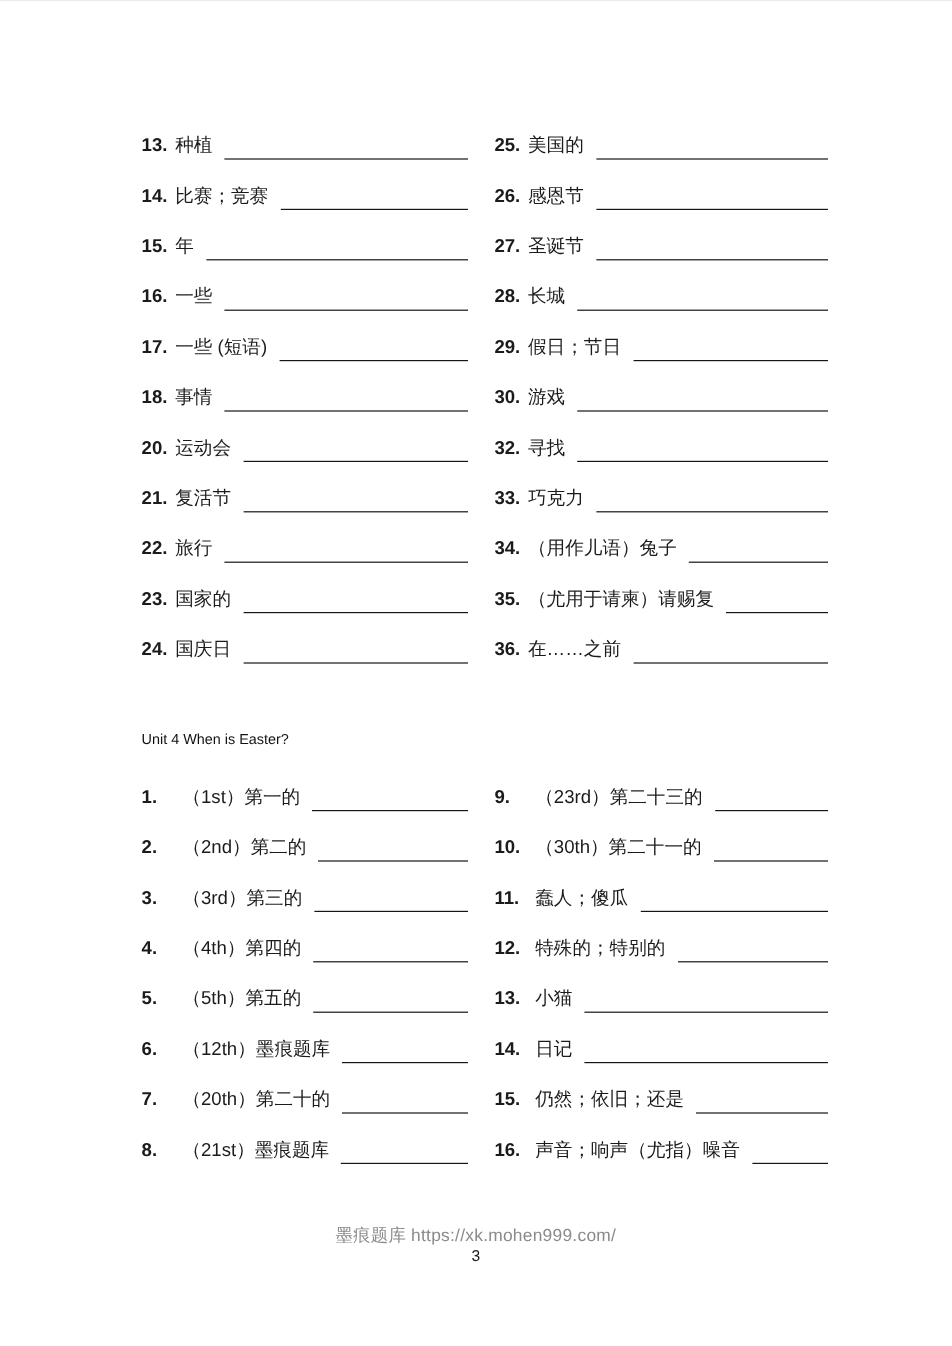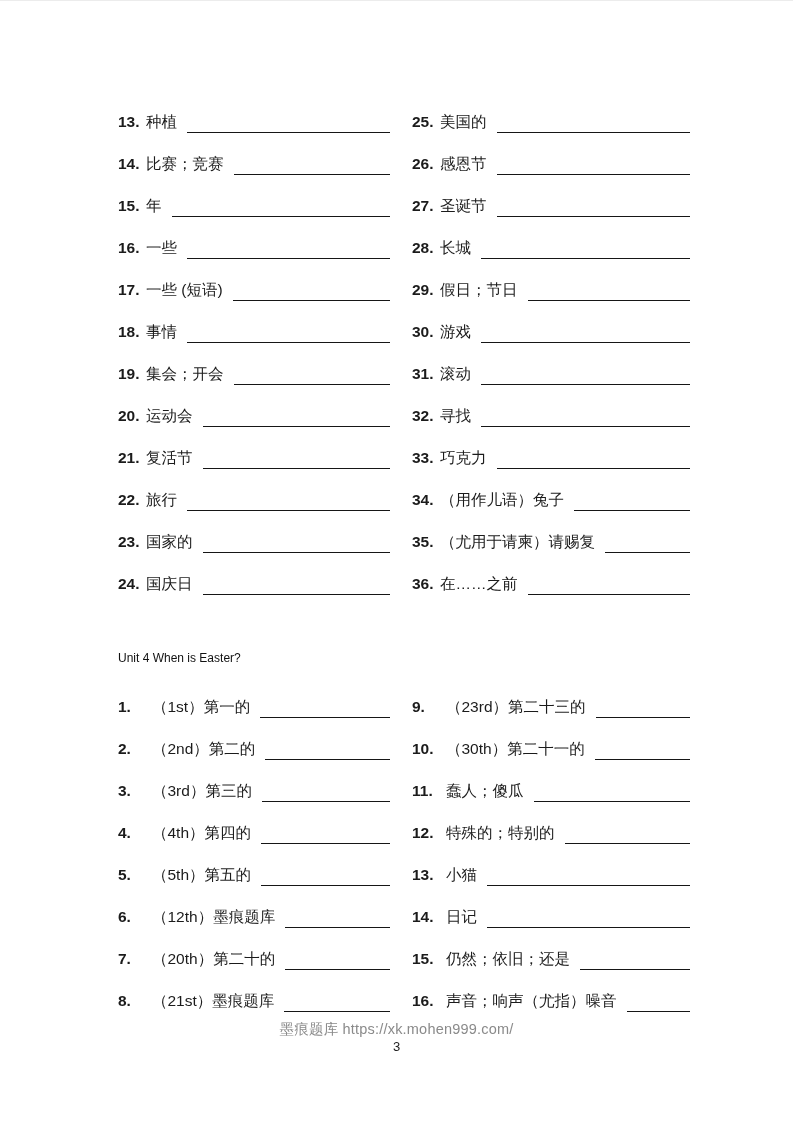--- a/index.html
+++ b/index.html
@@ -120,25 +120,20 @@
     <span class="num">17.</span>
     <span class="label">一些 (短语)</span>
     <span class="blank"></span>
   </div>
           <div class="row">
     <span class="num">18.</span>
     <span class="label">事情</span>
     <span class="blank"></span>
   </div>
           <div class="row">
-    <span class="num">19.</span>
-    <span class="label">集会；开会</span>
-    <span class="blank"></span>
-  </div>
-          <div class="row">
     <span class="num">20.</span>
     <span class="label">运动会</span>
     <span class="blank"></span>
   </div>
           <div class="row">
     <span class="num">21.</span>
     <span class="label">复活节</span>
     <span class="blank"></span>
   </div>
           <div class="row">
@@ -182,25 +177,20 @@
     <span class="num">29.</span>
     <span class="label">假日；节日</span>
     <span class="blank"></span>
   </div>
           <div class="row">
     <span class="num">30.</span>
     <span class="label">游戏</span>
     <span class="blank"></span>
   </div>
           <div class="row">
-    <span class="num">31.</span>
-    <span class="label">滚动</span>
-    <span class="blank"></span>
-  </div>
-          <div class="row">
     <span class="num">32.</span>
     <span class="label">寻找</span>
     <span class="blank"></span>
   </div>
           <div class="row">
     <span class="num">33.</span>
     <span class="label">巧克力</span>
     <span class="blank"></span>
   </div>
           <div class="row">

